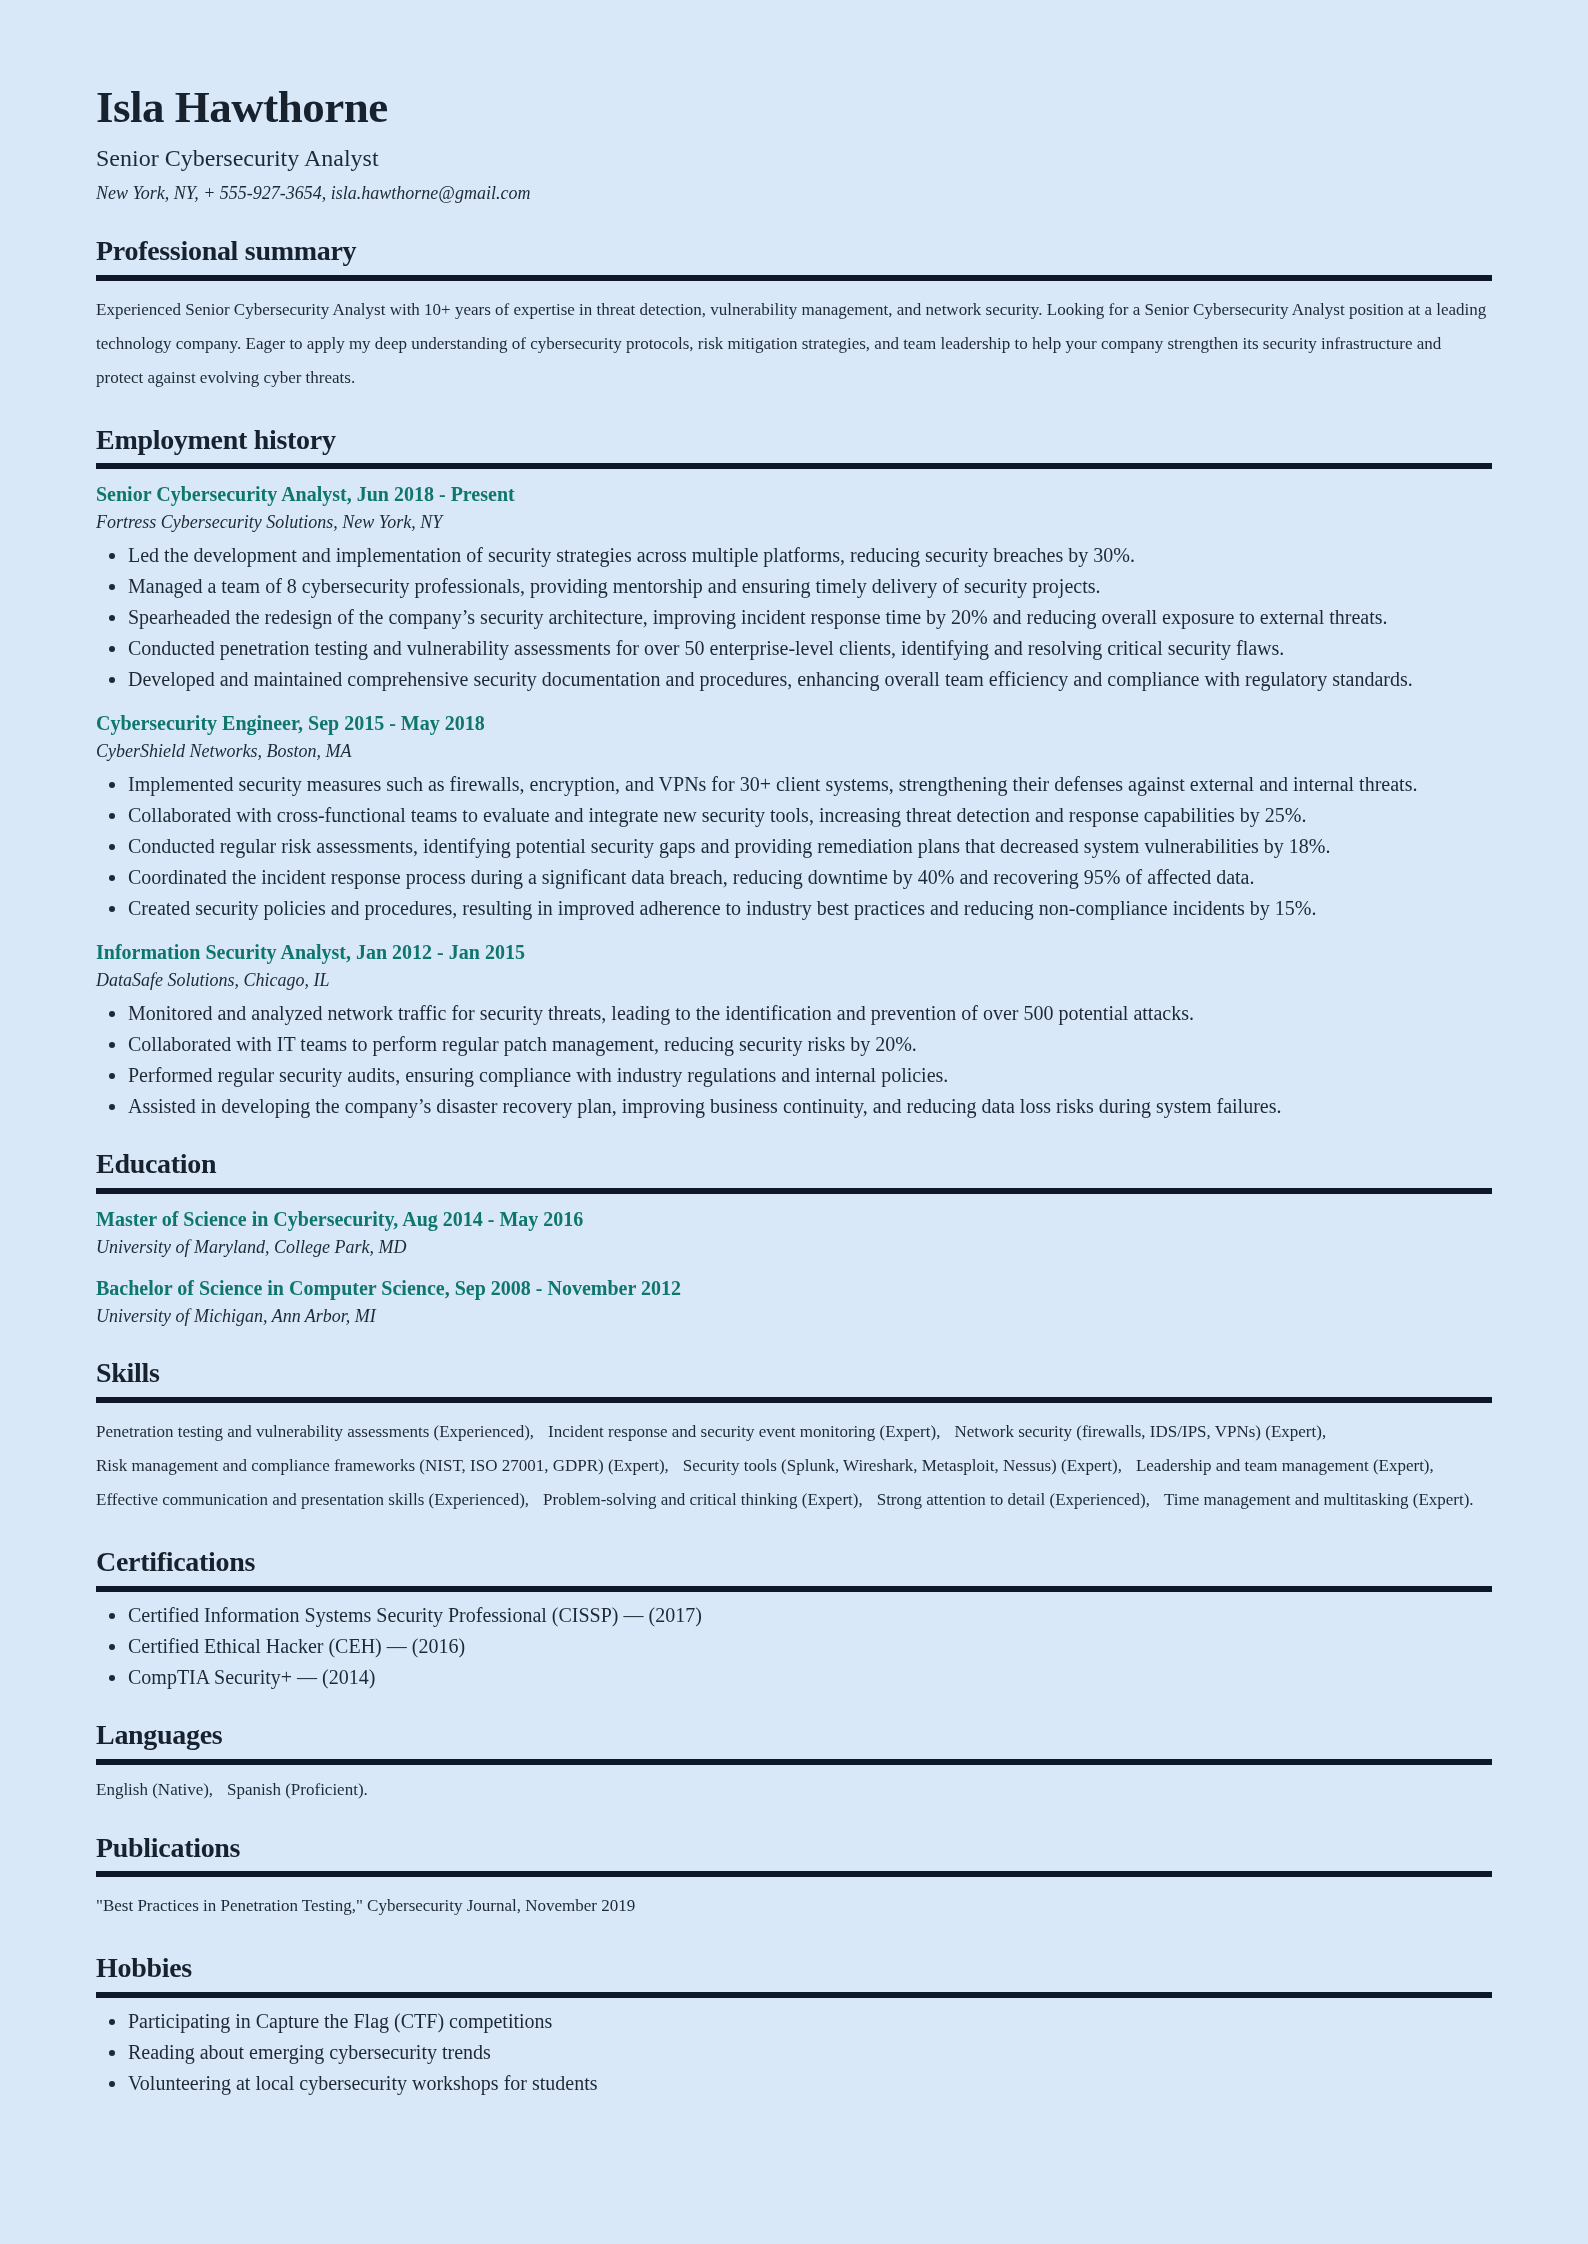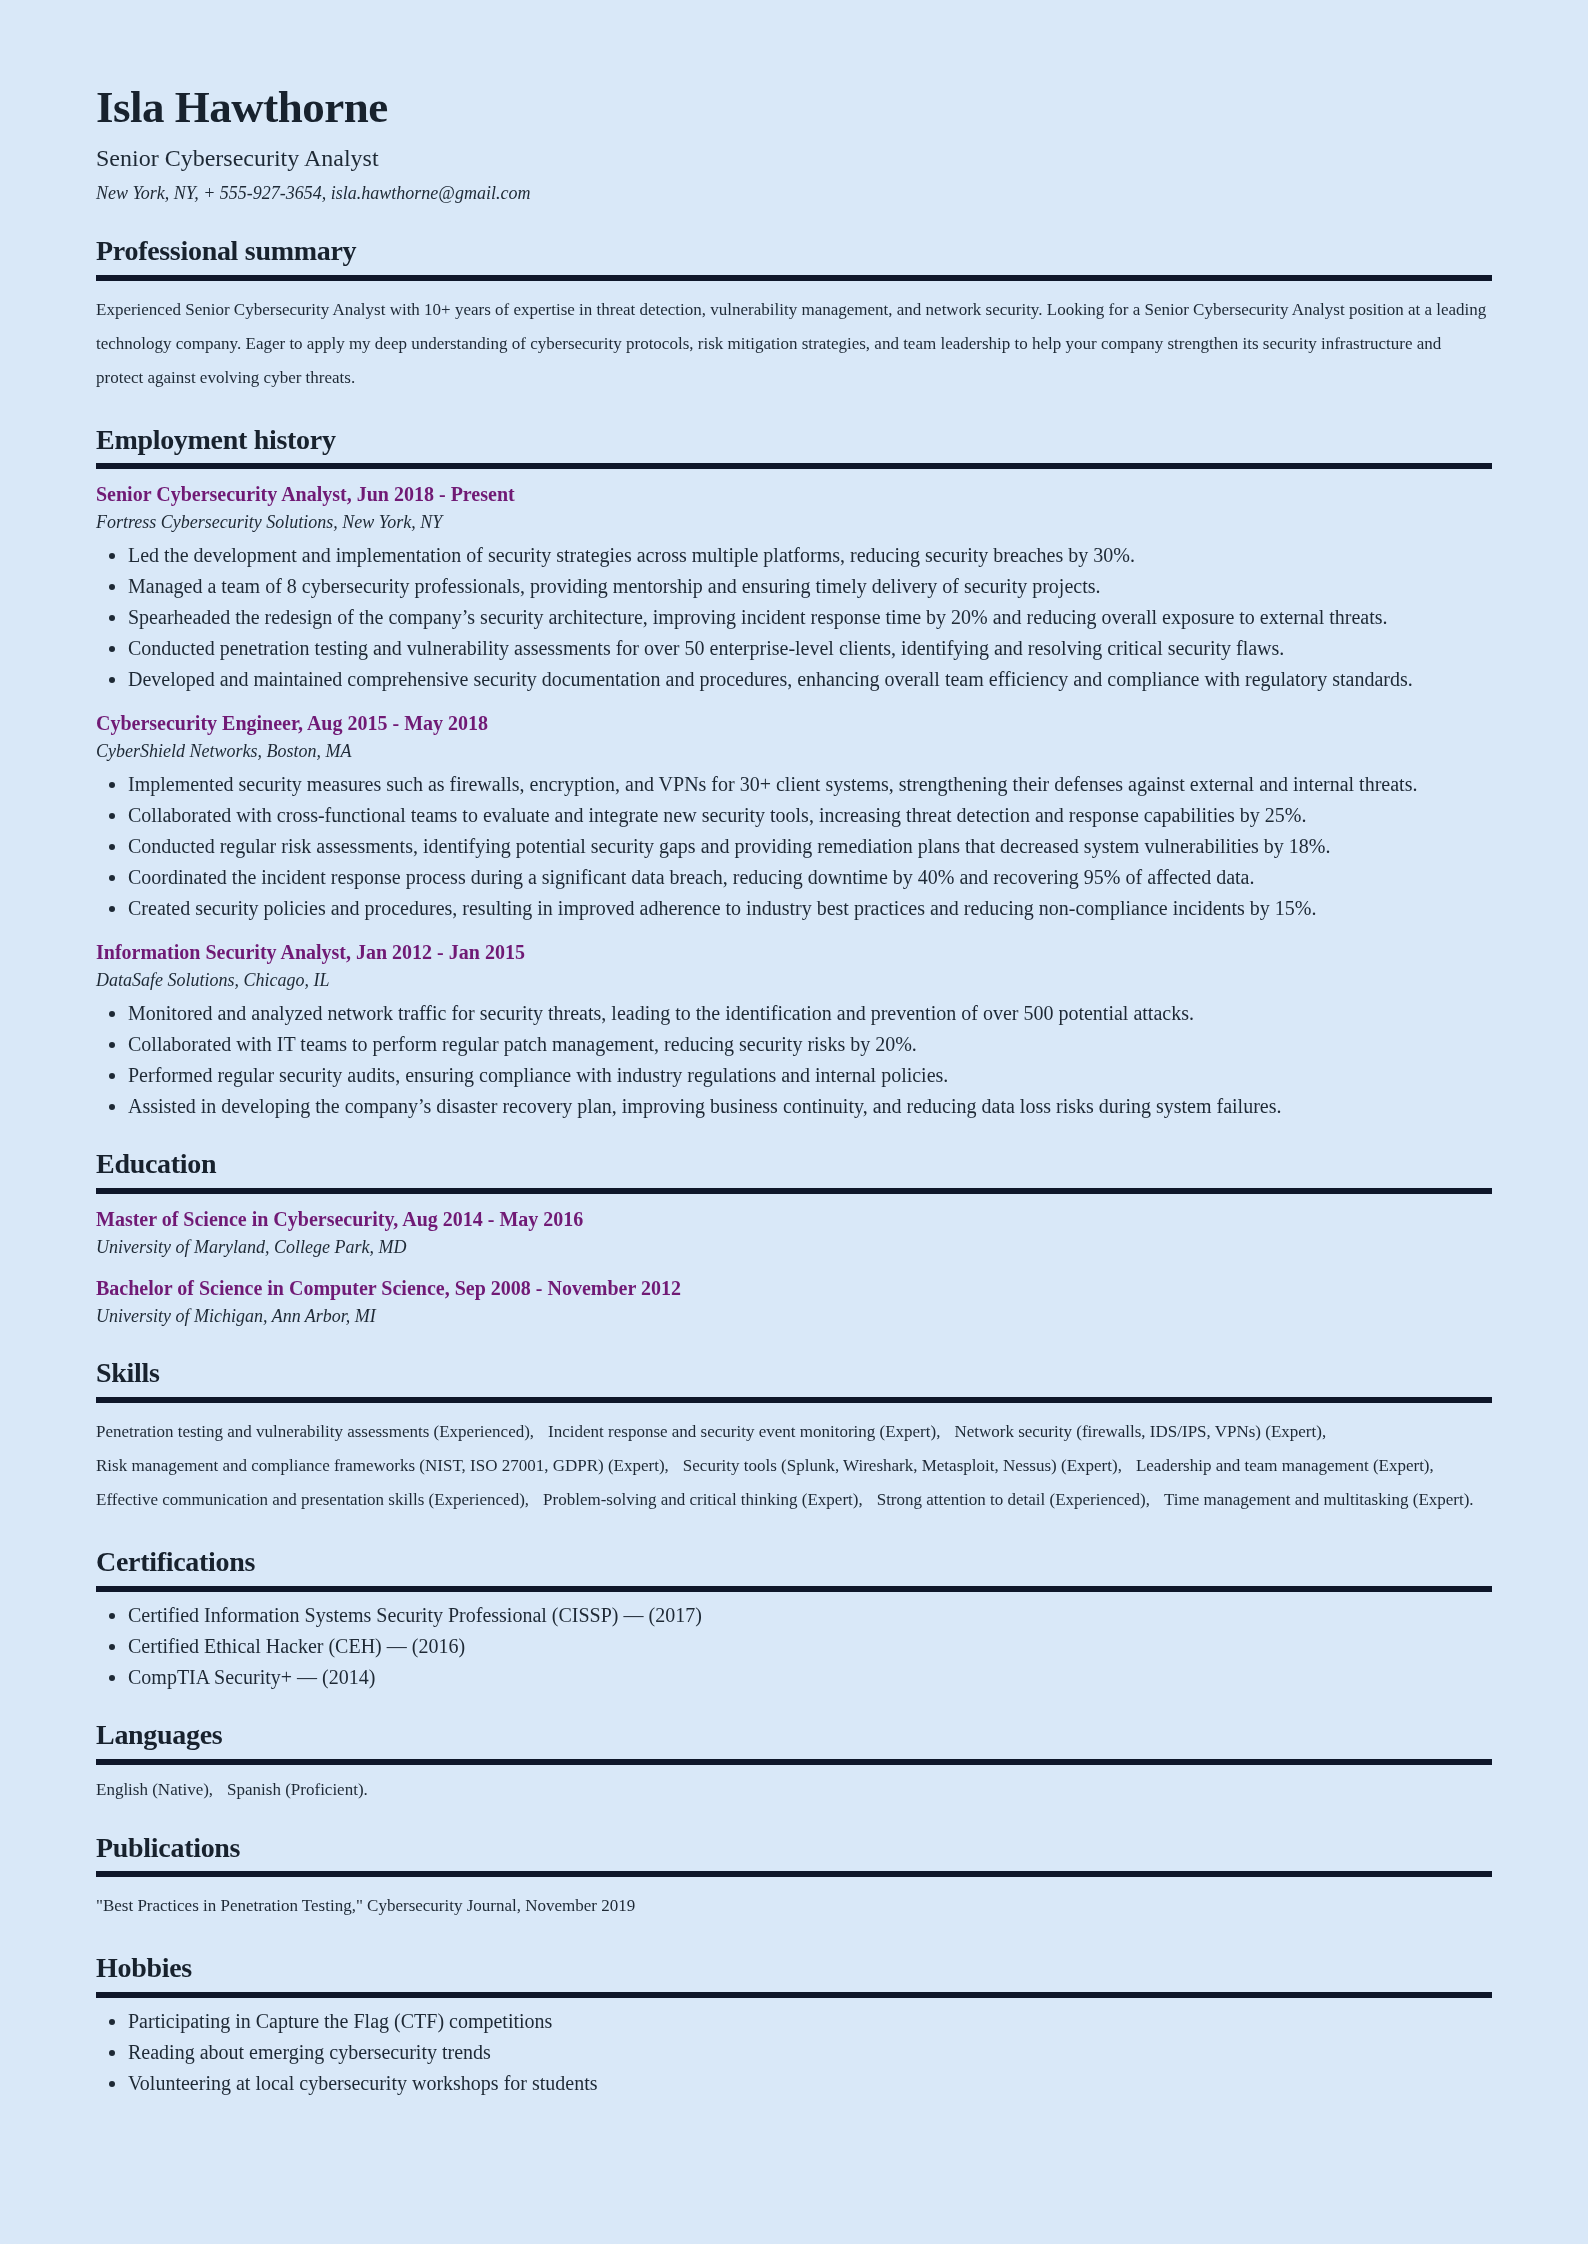--- a/index.html
+++ b/index.html
@@ -52,21 +52,21 @@
     line-height: 26px;
     margin-bottom: 5px;
   }
 
   .job { margin-bottom: 18px; }
   .job:last-child { margin-bottom: 0; }
   .job-title, .degree-title {
     font-size: 20px;
     line-height: 26px;
     font-weight: 700;
-    color: #701a75;
+    color: #0f766e;
   }
   .company, .school {
     font-size: 18px;
     line-height: 23px;
     font-style: italic;
     margin-top: 4px;
   }
   .edu-entry { margin-bottom: 16px; }
   .edu-entry:last-child { margin-bottom: 0; }
 
@@ -110,21 +110,21 @@
           <div class="company">Fortress Cybersecurity Solutions, New York, NY</div>
           <ul class="bullets">
             <li>Led the development and implementation of security strategies across multiple platforms, reducing security breaches by 30%.</li>
             <li>Managed a team of 8 cybersecurity professionals, providing mentorship and ensuring timely delivery of security projects.</li>
             <li>Spearheaded the redesign of the company’s security architecture, improving incident response time by 20% and reducing overall exposure to external threats.</li>
             <li>Conducted penetration testing and vulnerability assessments for over 50 enterprise-level clients, identifying and resolving critical security flaws.</li>
             <li>Developed and maintained comprehensive security documentation and procedures, enhancing overall team efficiency and compliance with regulatory standards.</li>
           </ul>
         </div>
         <div class="job">
-          <div class="job-title">Cybersecurity Engineer, Aug 2015 - May 2018</div>
+          <div class="job-title">Cybersecurity Engineer, Sep 2015 - May 2018</div>
           <div class="company">CyberShield Networks, Boston, MA</div>
           <ul class="bullets">
             <li>Implemented security measures such as firewalls, encryption, and VPNs for 30+ client systems, strengthening their defenses against external and internal threats.</li>
             <li>Collaborated with cross-functional teams to evaluate and integrate new security tools, increasing threat detection and response capabilities by 25%.</li>
             <li>Conducted regular risk assessments, identifying potential security gaps and providing remediation plans that decreased system vulnerabilities by 18%.</li>
             <li>Coordinated the incident response process during a significant data breach, reducing downtime by 40% and recovering 95% of affected data.</li>
             <li>Created security policies and procedures, resulting in improved adherence to industry best practices and reducing non-compliance incidents by 15%.</li>
           </ul>
         </div>
         <div class="job">

